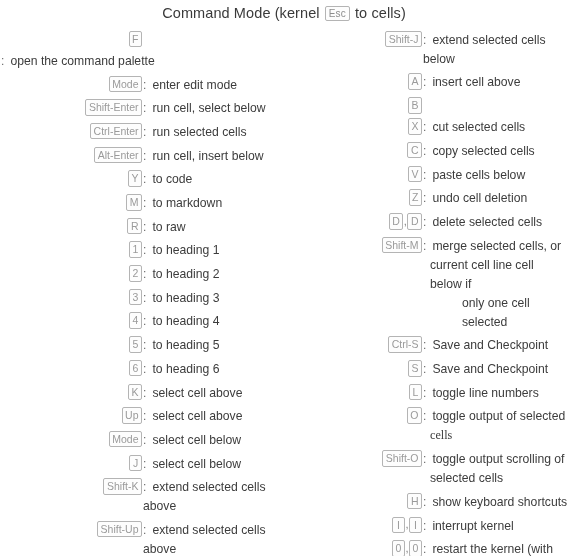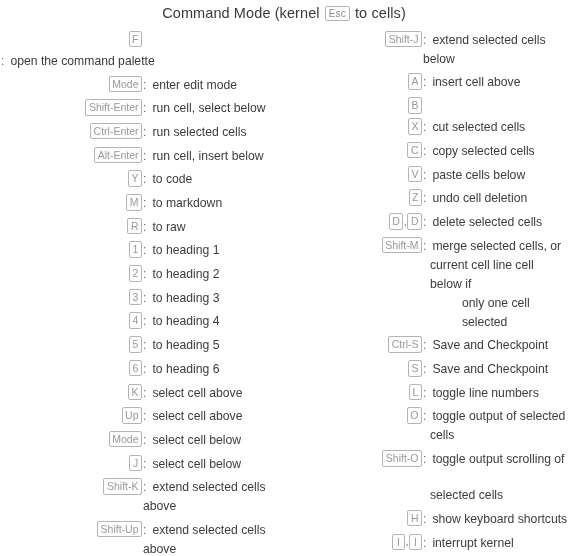--- a/index.html
+++ b/index.html
@@ -316,28 +316,28 @@
         <div class="shortcut">
           <div class="keys-cell"><span class="key">L</span></div>
           <div class="desc-cell">
             <span class="dline"><span class="colon">:</span> toggle line numbers</span>
           </div>
         </div>
         <div class="shortcut">
           <div class="keys-cell"><span class="key">O</span></div>
           <div class="desc-cell">
             <span class="dline"><span class="colon">:</span> toggle output of selected</span>
-            <span class="dline" style="padding-left: 7px;">cells</span>
+            <span class="dline" style="padding-left: 7px; font-family: Liberation Serif, serif;">cells</span>
           </div>
         </div>
         <div class="shortcut">
           <div class="keys-cell"><span class="key">Shift-O</span></div>
           <div class="desc-cell">
             <span class="dline"><span class="colon">:</span> toggle output scrolling of</span>
-            <span class="dline" style="padding-left: 7px; margin-top: 17px;">selected cells</span>
+            <span class="dline" style="padding-left: 7px;">selected cells</span>
           </div>
         </div>
         <div class="shortcut">
           <div class="keys-cell"><span class="key">H</span></div>
           <div class="desc-cell">
             <span class="dline"><span class="colon">:</span> show keyboard shortcuts</span>
           </div>
         </div>
         <div class="shortcut">
           <div class="keys-cell"><span class="key">I</span><span class="key-sep">,</span><span class="key">I</span></div>

